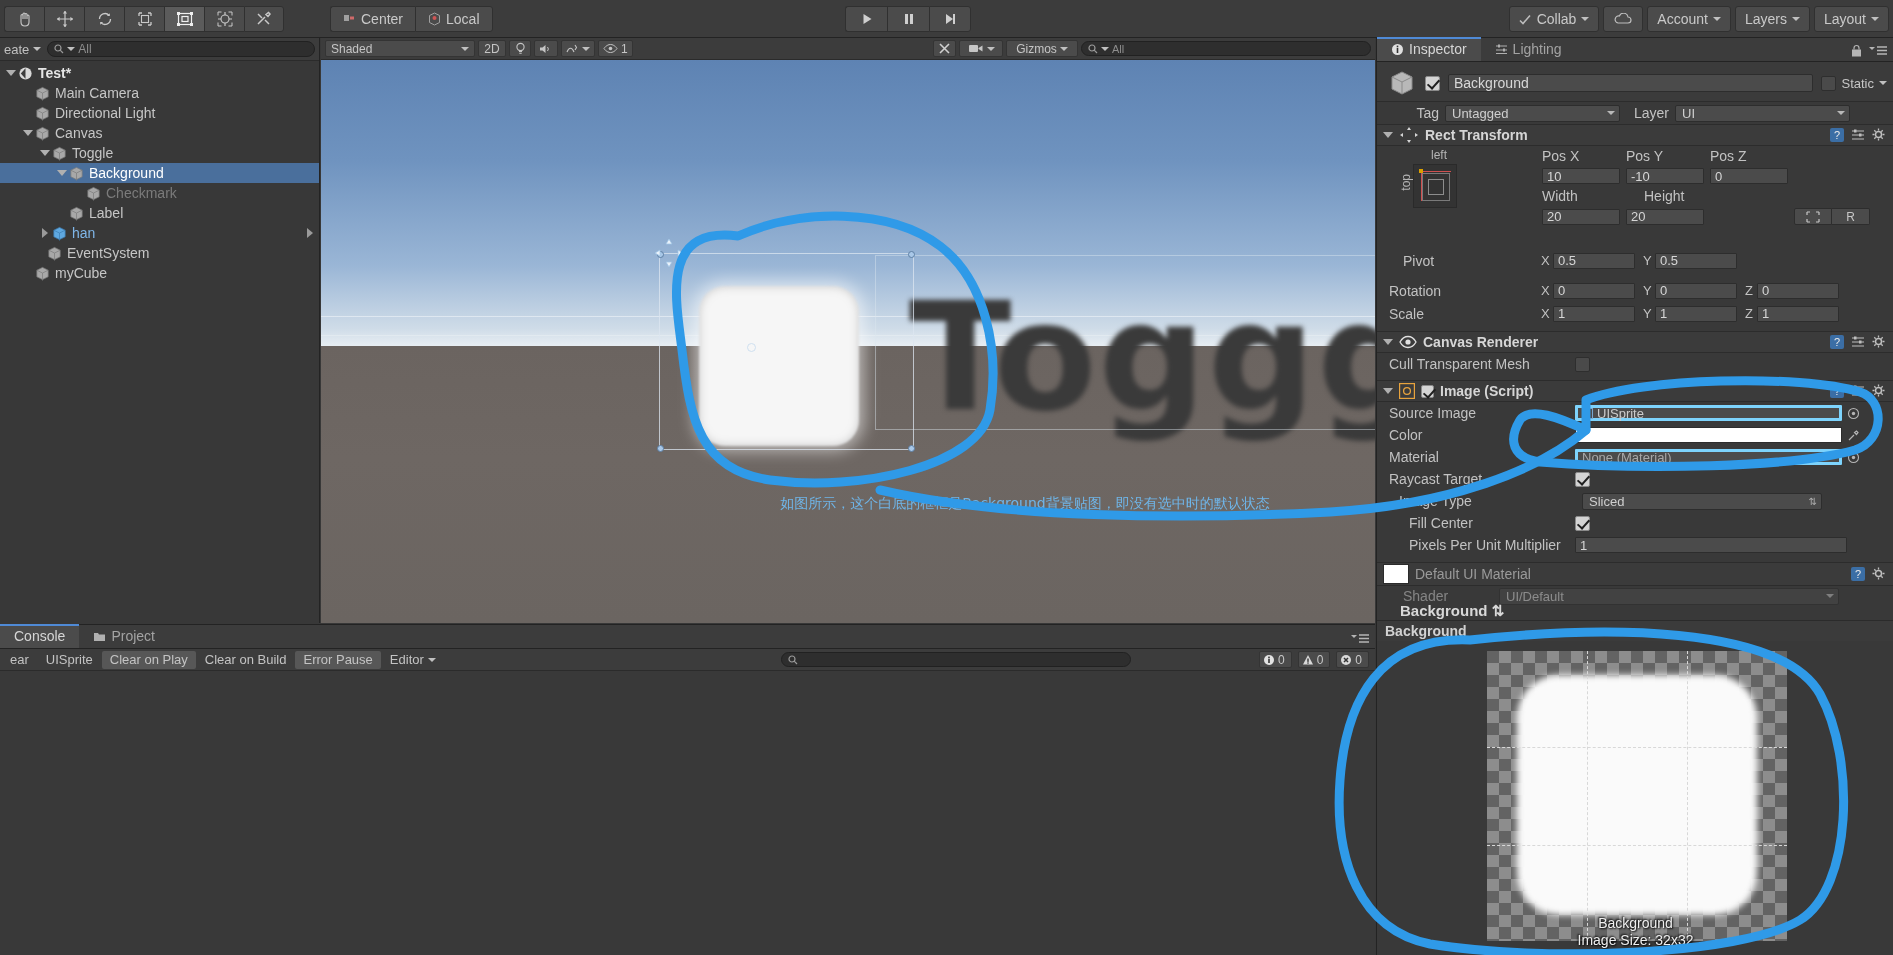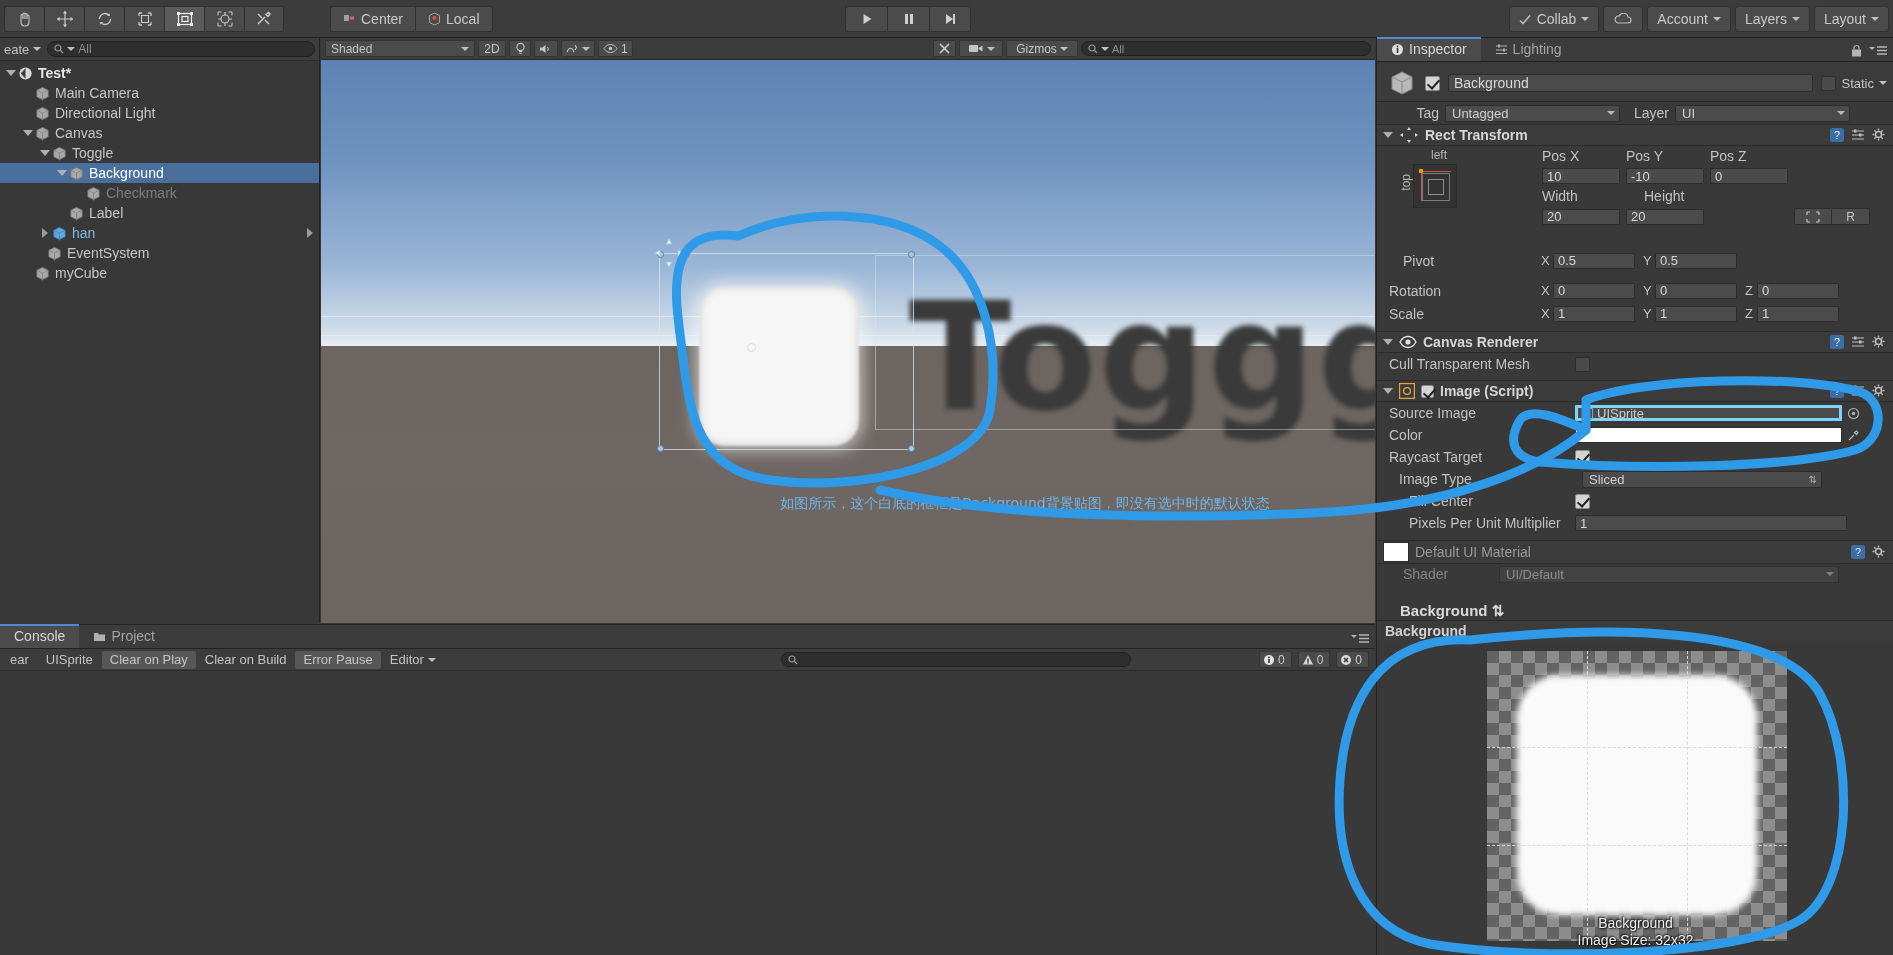--- a/index.html
+++ b/index.html
@@ -994,20 +994,30 @@
     </div>
 
     <div class="field-row" style="height:22px">
       <span class="field-lbl" style="width:186px">Color</span>
       <div style="width:267px;height:16px;background:#ffffff;border:1px solid #2d2d2d"></div>
       <svg width="13" height="13" viewBox="0 0 13 13" style="margin-left:5px">
           <path d="M2 11l5-5M7.5 3.5l2 2 1.5-2-1.5-1.5z" fill="none" stroke="#b5b5b5" stroke-width="1.2"></path>
         </svg>
     </div>
 
+    <div class="field-row" style="height:22px">
+      <span class="field-lbl" style="width:186px">Material</span>
+      <div class="txtfield" style="width:267px;color:#a8a8a8">
+        <span>None (Material)</span>
+      </div>
+      <svg width="13" height="13" viewBox="0 0 13 13" style="margin-left:5px">
+          <circle cx="6.5" cy="6.5" r="5" fill="none" stroke="#b5b5b5" stroke-width="1.1"></circle>
+          <circle cx="6.5" cy="6.5" r="1.7" fill="#b5b5b5"></circle>
+        </svg>
+    </div>
 
     <div class="field-row" style="height:22px">
       <span class="field-lbl" style="width:186px">Raycast Target</span>
       <div class="chk checked"></div>
     </div>
 
     <div class="field-row" style="height:22px">
       <span class="field-lbl" style="width:186px;padding-left:10px">Image Type</span>
       <div class="dd" style="width:240px;margin-left:7px">
         <span>Sliced</span>

